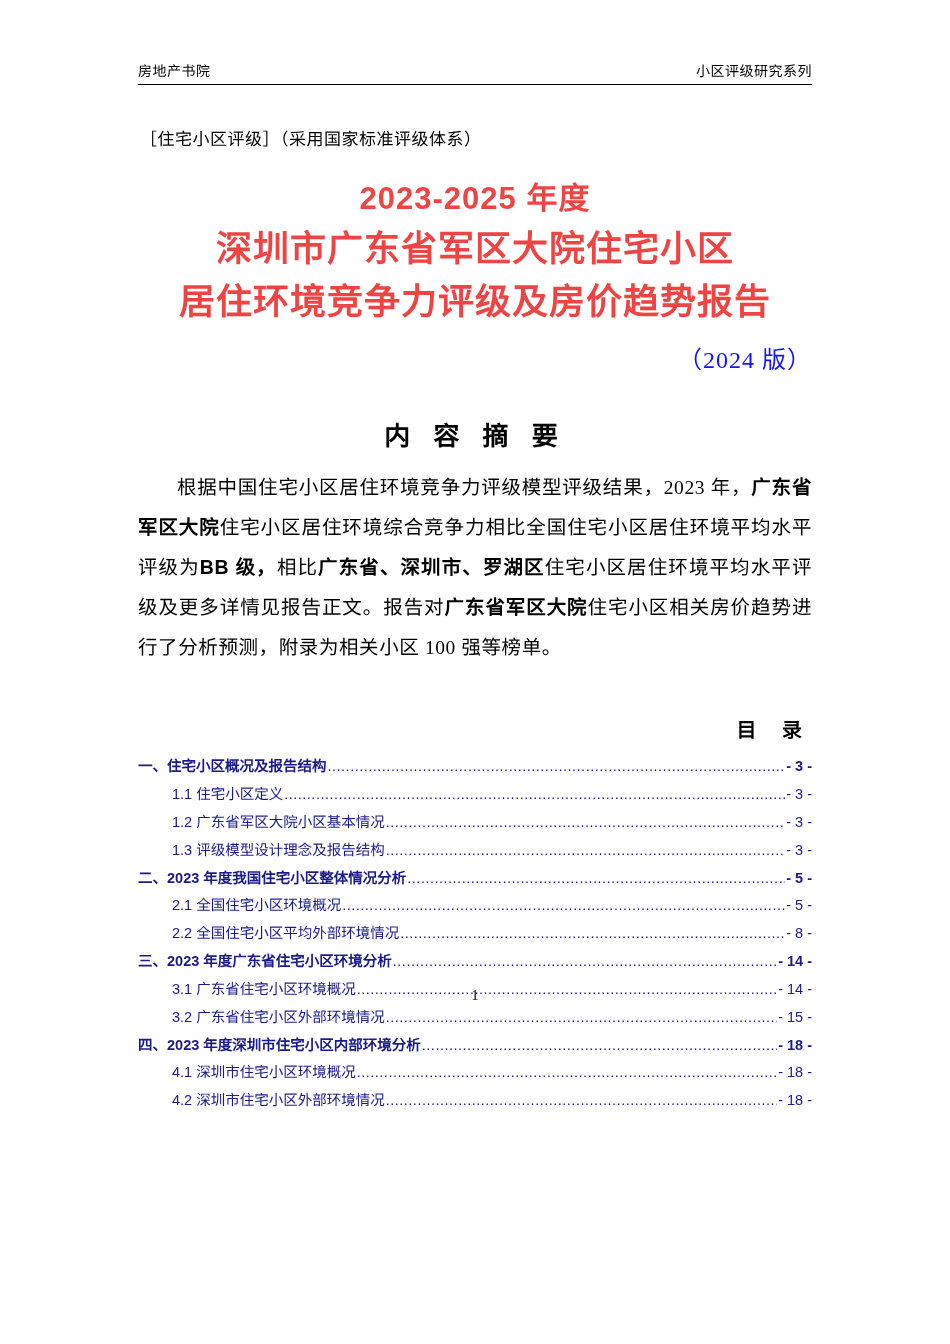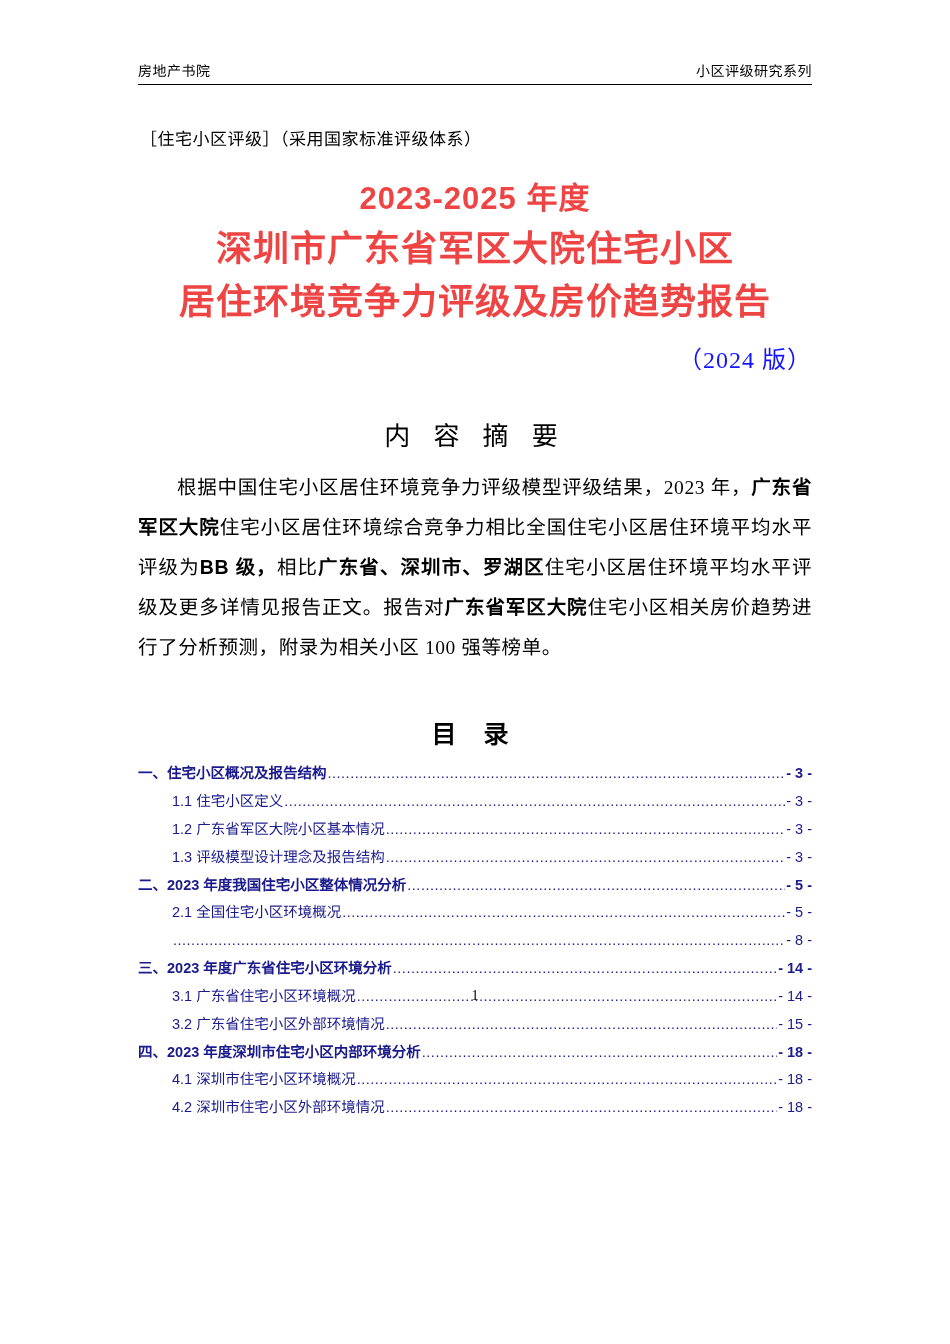--- a/index.html
+++ b/index.html
@@ -64,21 +64,21 @@
     font-weight: normal;
     font-family: "Liberation Serif", serif;
     margin-top: 12px;
     letter-spacing: 1px;
   }
 
   
   .sec-heading {
     text-align: center;
     font-size: 26px;
-    font-weight: normal;
+    font-weight: bold;
     font-family: "Liberation Sans", sans-serif;
     letter-spacing: 8px;
     margin-top: 40px;
     margin-bottom: 16px;
   }
 
   
   .abstract {
     font-size: 19.5px;
     line-height: 2.05;
@@ -87,22 +87,22 @@
     letter-spacing: 0.6px;
     font-family: "Liberation Serif", serif;
   }
   .abstract b {
     font-family: "Liberation Sans", sans-serif;
     font-weight: bold;
   }
 
   
   .toc-heading {
-    text-align: center;
-    font-size: 25px;
+    text-align: right;
+    font-size: 20px;
     font-weight: bold;
     font-family: "Liberation Sans", sans-serif;
     letter-spacing: 10px;
     margin-top: 46px;
     margin-bottom: 10px;
   }
   .toc {
     font-family: "Liberation Sans", sans-serif;
     font-size: 14.5px;
     color: #1a1a8c;
@@ -190,20 +190,21 @@
         <span class="toc-label">二、2023 年度我国住宅小区整体情况分析</span>
         <span class="toc-dots"></span>
         <span class="toc-page">- 5 -</span>
       </div>
       <div class="toc-row lvl2">
         <span class="toc-label">2.1 全国住宅小区环境概况</span>
         <span class="toc-dots"></span>
         <span class="toc-page">- 5 -</span>
       </div>
       <div class="toc-row lvl2">
+        <span class="toc-label">2.2 全国住宅小区平均外部环境情况</span>
         <span class="toc-dots"></span>
         <span class="toc-page">- 8 -</span>
       </div>
       <div class="toc-row lvl1">
         <span class="toc-label">三、2023 年度广东省住宅小区环境分析</span>
         <span class="toc-dots"></span>
         <span class="toc-page">- 14 -</span>
       </div>
       <div class="toc-row lvl2">
         <span class="toc-label">3.1 广东省住宅小区环境概况</span>

